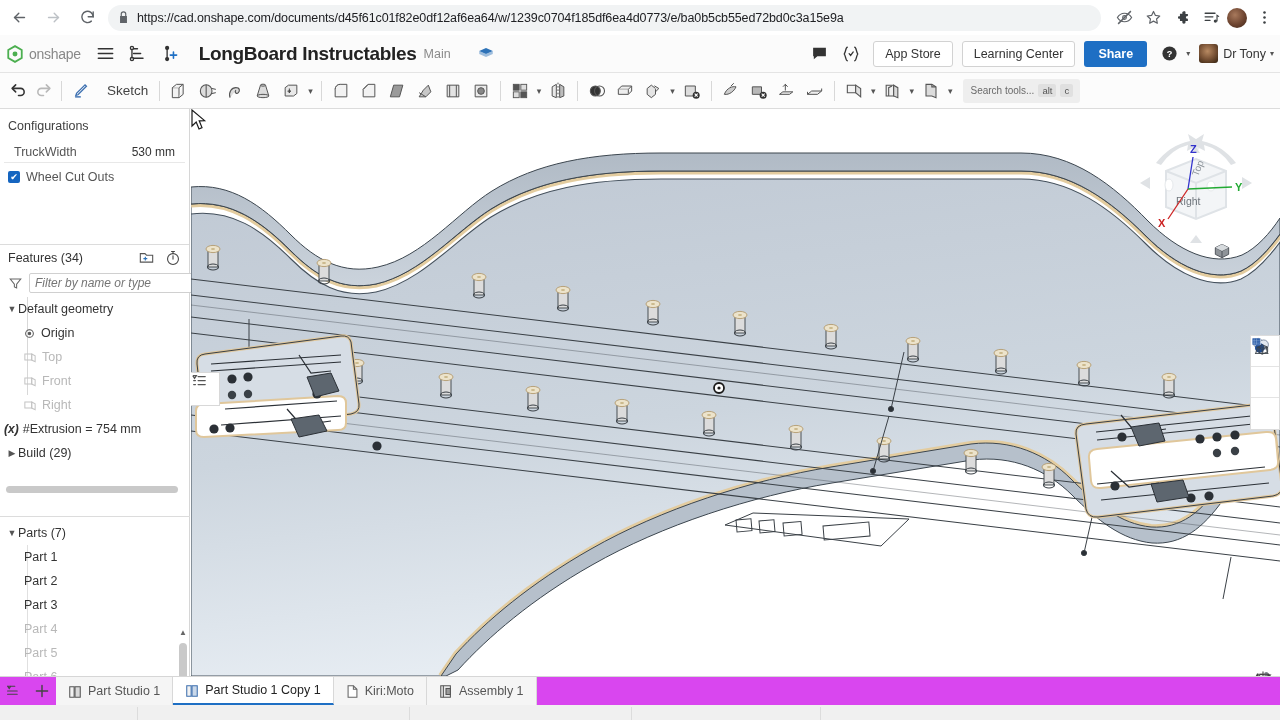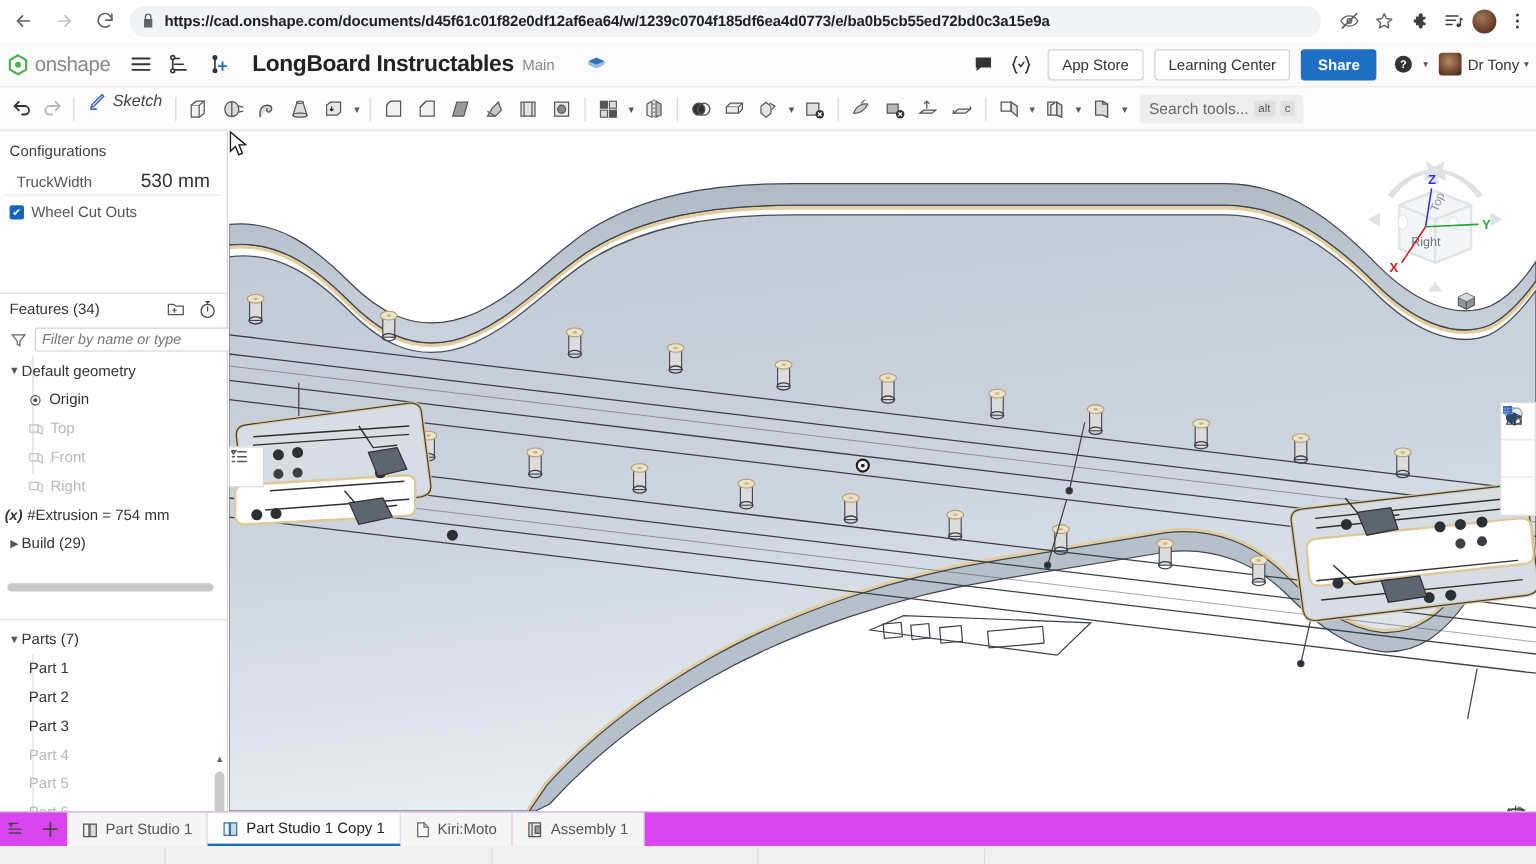--- a/index.html
+++ b/index.html
@@ -21,21 +21,20 @@
     width: 30px; height: 30px; margin-left: 4px;
     display: flex; align-items: center; justify-content: center;
     border-radius: 50%;
   }
   .nav-btn svg { display: block; }
   #omnibox {
     flex: 1; height: 26px; margin: 0 10px 0 6px;
     background: #f1f3f4; border-radius: 13px;
     display: flex; align-items: center; padding: 0 10px;
     min-width: 0;
-    font-weight: bold;
   }
   #url-text {
     font-size: 12.5px; color: #202124; margin-left: 8px;
     white-space: nowrap; overflow: hidden; text-overflow: ellipsis;
     letter-spacing: -0.1px;
   }
   .chrome-icon {
     width: 26px; height: 26px; margin-right: 3px;
     display: flex; align-items: center; justify-content: center;
     flex: 0 0 auto;
@@ -47,21 +46,21 @@
   }
 
   
   #onshape-bar {
     position: absolute; left: 0; top: 35px; width: 1280px; height: 38px;
     background: #fbfbfb; border-bottom: 1px solid #e4e4e4;
     display: flex; align-items: center;
   }
   #logo-mark { width: 18px; height: 18px; margin-left: 6px; }
   #logo-text {
-    font-size: 17px; color: #888; margin-left: 5px; letter-spacing: -0.3px; text-align: center;
+    font-size: 14px; color: #888; margin-left: 5px; letter-spacing: -0.3px; text-align: center;
   }
   #doc-title {
     font-size: 19px; font-weight: bold; color: #222; margin-left: 16px;
     letter-spacing: -0.3px;
   }
   #doc-branch { font-size: 12.5px; color: #8a8a8a; margin-left: 7px; }
   .tb-ico { width: 26px; height: 26px; display:flex; align-items:center; justify-content:center; }
   #onshape-right { margin-left: auto; display: flex; align-items: center; padding-right: 6px; }
   .pill-btn {
     height: 26px; padding: 0 11px; border: 1px solid #d2d2d2; background: #fff;
@@ -85,29 +84,29 @@
     position: absolute; left: 0; top: 73px; width: 1280px; height: 36px;
     background: #fcfcfc; border-bottom: 1px solid #dcdcdc;
     display: flex; align-items: center;
   }
   .ft-item {
     height: 30px; display: flex; align-items: center; justify-content: center;
     padding: 0 4px; cursor: pointer;
   }
   .ft-sep { width: 1px; height: 20px; background: #d8d8d8; margin: 0 5px; }
   #sketch-btn {
-    display: flex; align-items: flex-start; gap: 4px; height: 30px;
-    padding: 0 6px; cursor: pointer; font-style: italic;
+    display: flex; align-items: center; gap: 17px; height: 30px;
+    padding: 0 6px; cursor: pointer;
   }
   #sketch-label { font-size: 13.5px; color: #444; }
   #search-tools {
     height: 24px; background: #eeeeee; border-radius: 3px; margin-left: 8px;
     display: flex; align-items: center; padding: 0 7px; cursor: text;
   }
-  #search-tools-label { font-size: 13px; color: #6a6a6a; }
+  #search-tools-label { font-size: 10px; color: #6a6a6a; }
   .kbd {
     font-size: 9.5px; color: #555; background: #e0e0e0; border-radius: 2px;
     padding: 1px 4px; margin-left: 4px;
   }
   .ft-caret { font-size: 9px; color: #555; padding: 0 3px; cursor: pointer; }
 
   
   #left-panel {
     position: absolute; left: 0; top: 109px; width: 190px; height: 567px;
     background: #fff; border-right: 1px solid #d6d6d6;
@@ -115,21 +114,21 @@
   }
   #config-section { padding: 8px 0 0 0; height: 136px; position: relative;
     border-bottom: 1px solid #dcdcdc; }
   #config-title { font-size: 12.5px; color: #404040; padding: 2px 0 8px 8px; }
   #config-row {
     display: flex; align-items: center; justify-content: space-between;
     padding: 0 10px 0 10px; height: 22px;
     border-bottom: 1px solid #e8e8e8; margin: 0 4px;
   }
   #config-row-name { color: #555; font-size: 12.5px; }
-  #config-row-value { color: #333; font-size: 16px; }
+  #config-row-value { color: #333; font-size: 12px; }
   #config-check-row { display: flex; align-items: center; padding: 7px 0 0 8px; }
   .cbox {
     width: 12px; height: 12px; background: #1565c0; border-radius: 2px;
     display: flex; align-items: center; justify-content: center;
     color: #fff; font-size: 9px; line-height: 1; margin-right: 6px;
   }
   #config-check-label { color: #555; font-size: 12.5px; }
 
   #features-header {
     display: flex; align-items: center; height: 26px; padding: 0 8px;

